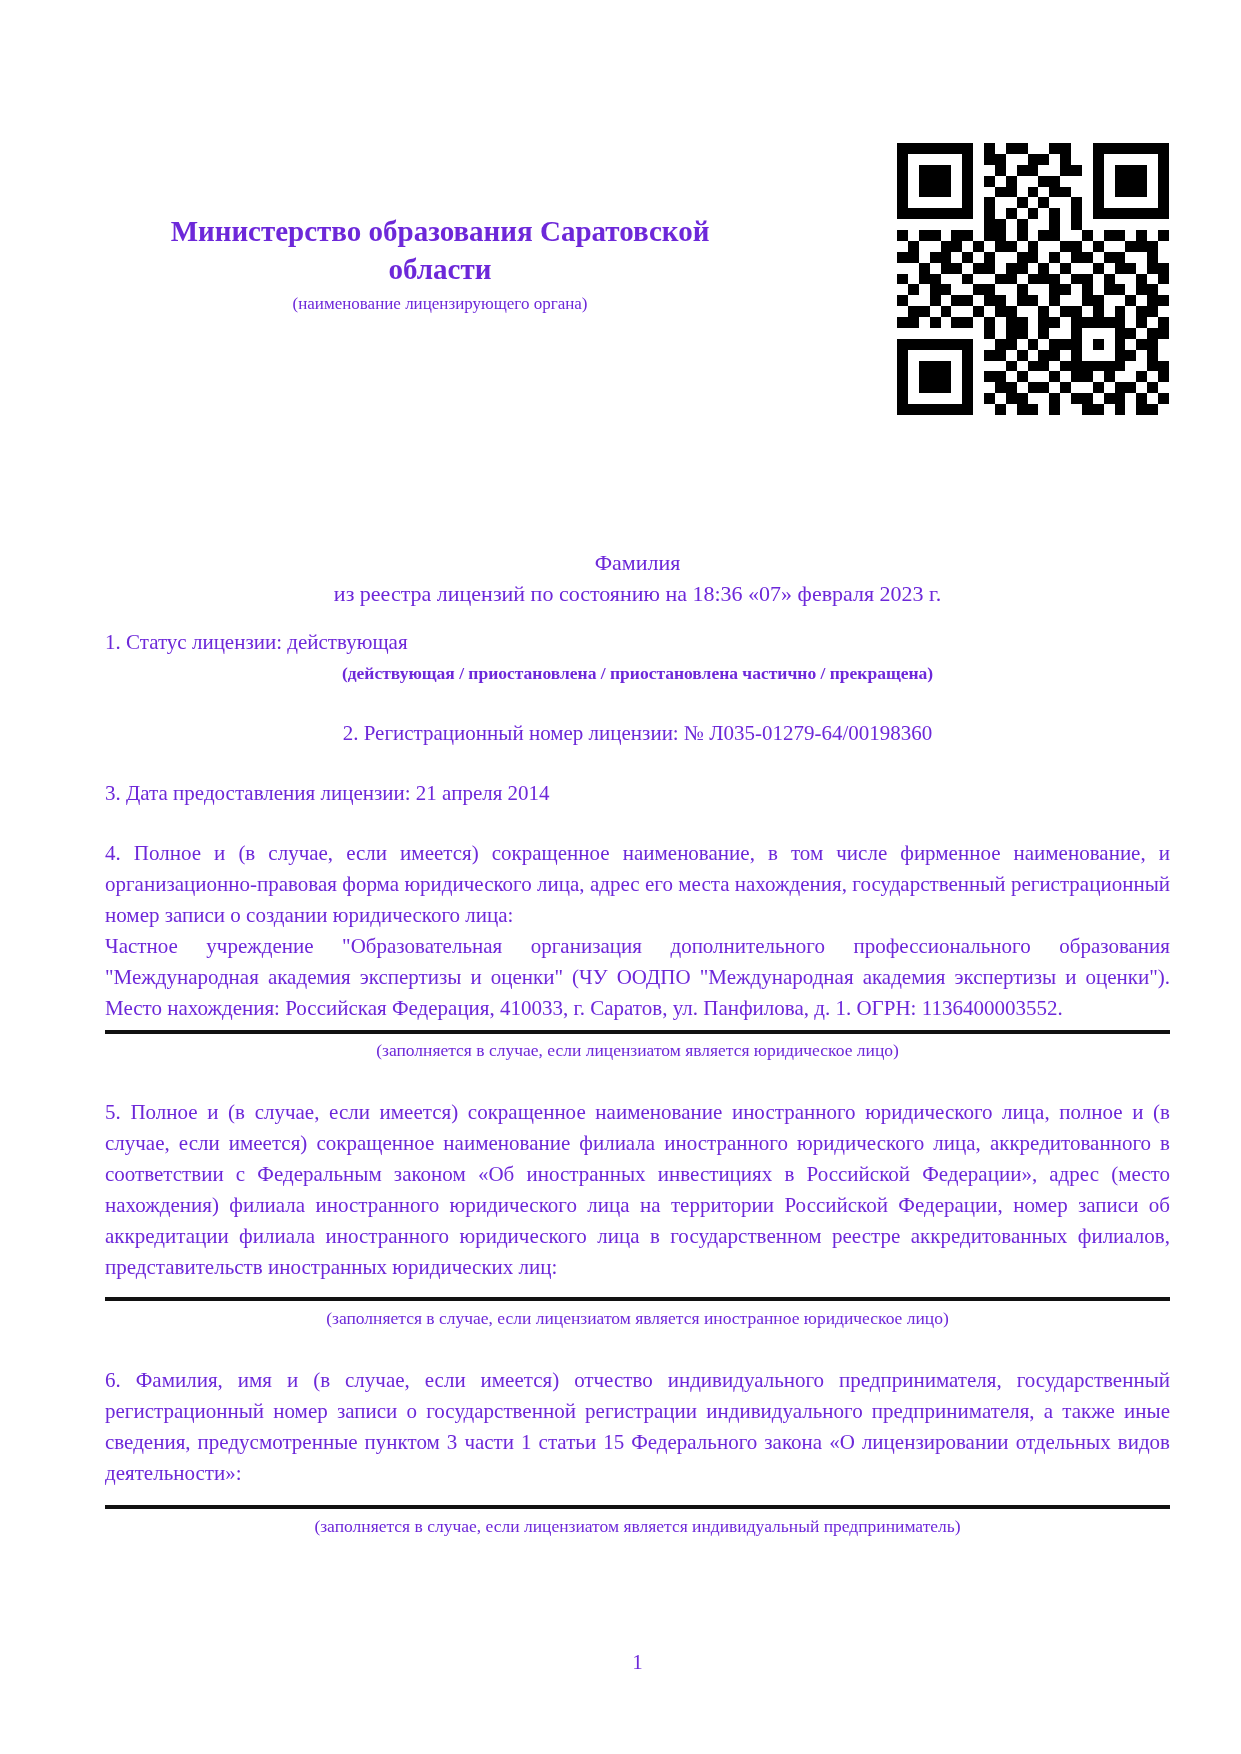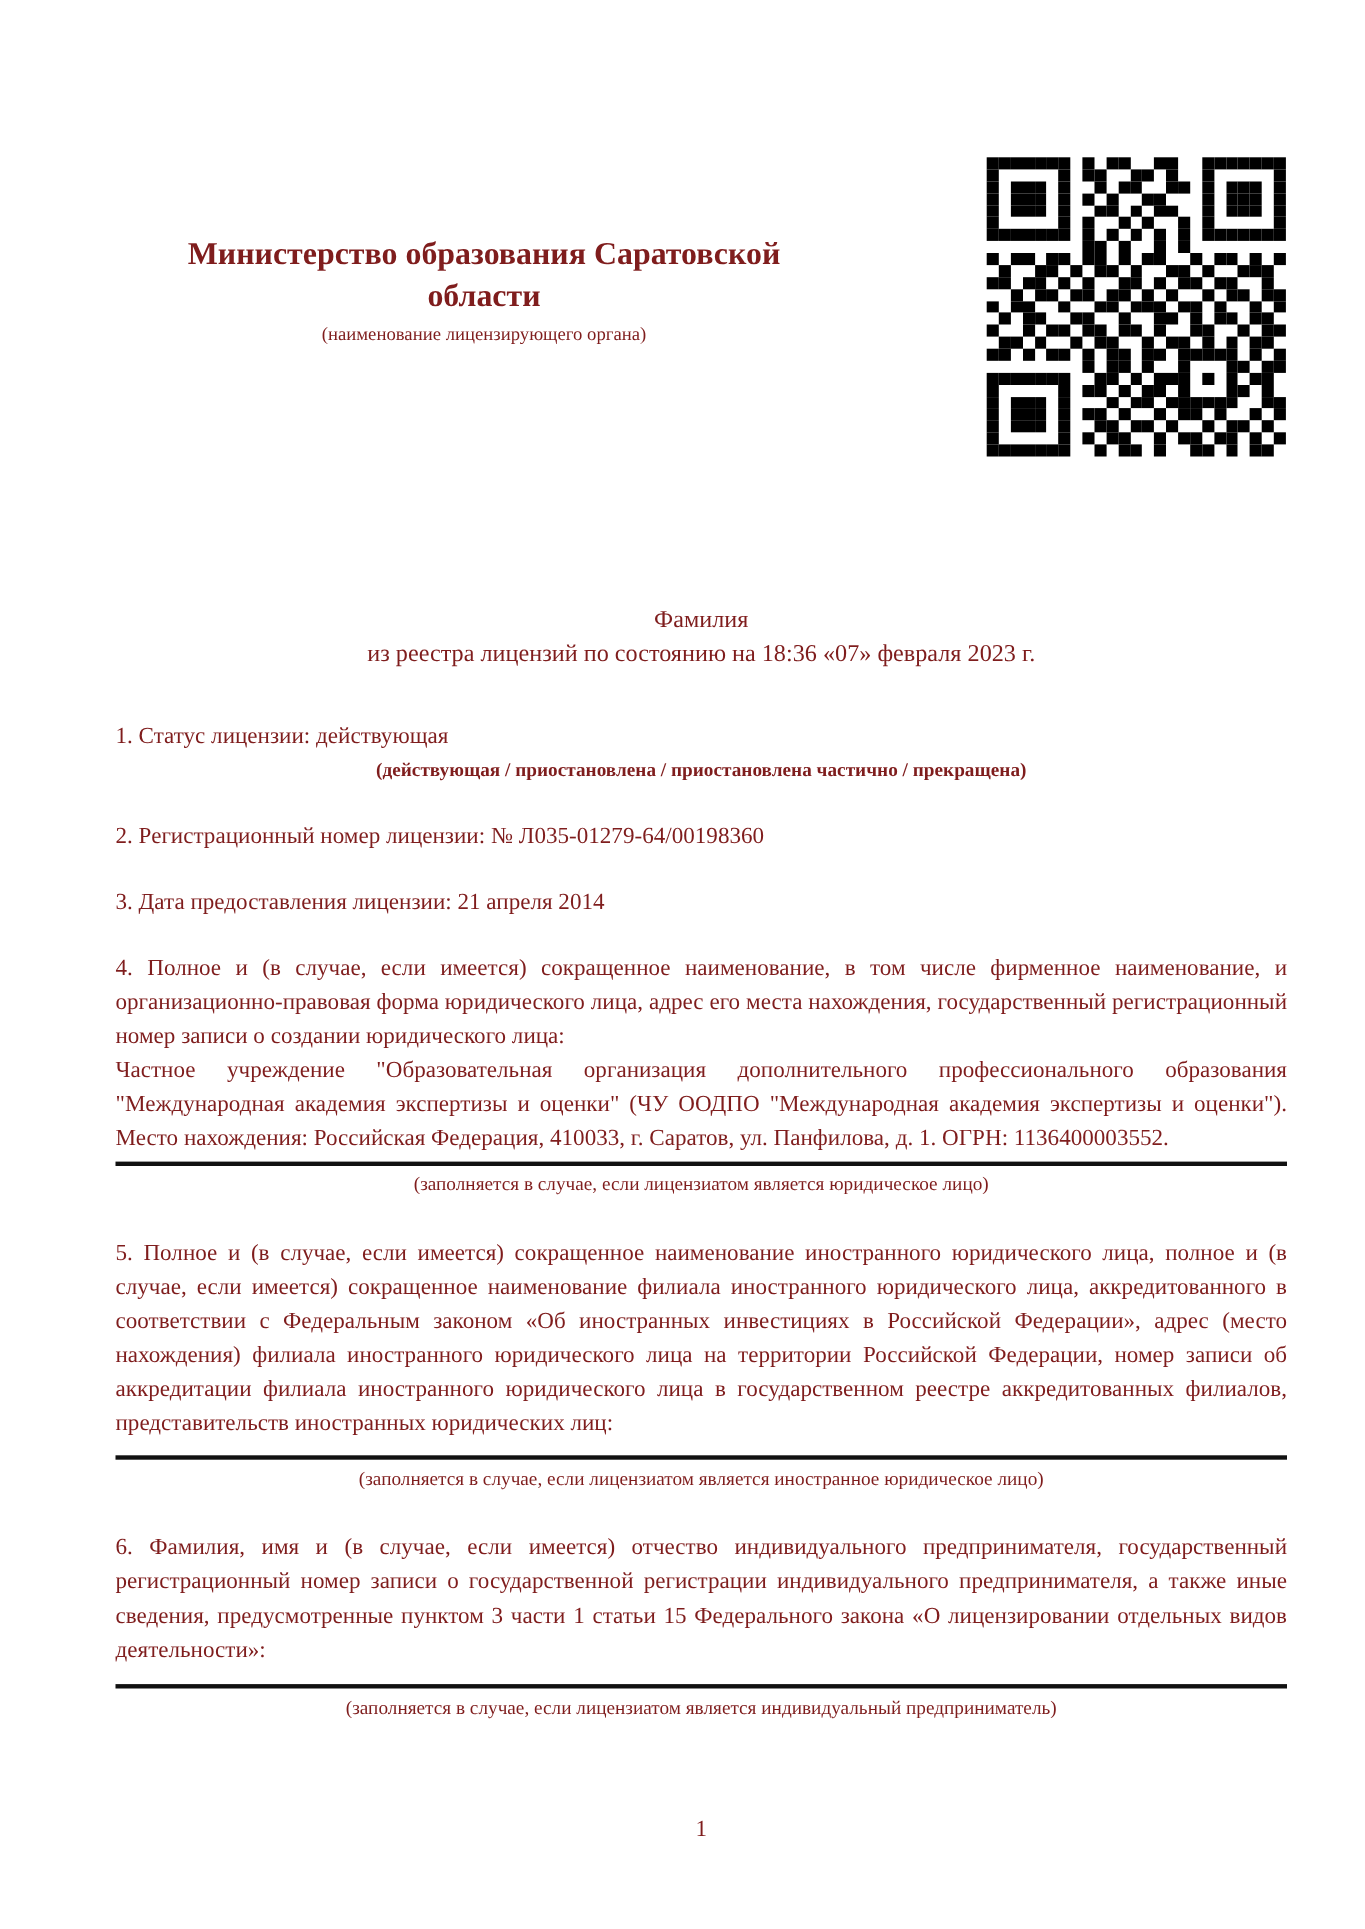--- a/index.html
+++ b/index.html
@@ -3,21 +3,21 @@
 <meta charset="utf-8">
 <style>
   html, body { margin: 0; padding: 0; background: #e8e8e8; }
   .page {
     position: relative;
     width: 1241px;
     height: 1754px;
     margin: 0 auto;
     background: #ffffff;
     font-family: "Liberation Serif", serif;
-    color: #7f1d1d;
+    color: #6d28d9;
     overflow: hidden;
   }
   
   .header-block {
     position: absolute;
     left: 130px;
     top: 212px;
     width: 620px;
     text-align: center;
   }
@@ -55,23 +55,23 @@
   }
   .doc-title { text-align: center; font-size: 22px; line-height: 31px; }
   .item { margin: 0; }
   .just { text-align: justify; }
   .note {
     text-align: center;
     font-size: 17.5px;
     line-height: 22px;
   }
   .rule { border-top: 4px solid #111111; height: 0; }
-  .mt-item1 { margin-top: 44px; }
+  .mt-item1 { margin-top: 18px; }
   .mt-note1 { margin-top: 4px; font-weight: bold; }
-  .mt-item2 { margin-top: 34px; }
+  .mt-item2 { margin-top: 34px; text-align: center; }
   .mt-item3 { margin-top: 29px; }
   .mt-item4 { margin-top: 29px; }
   .mt-rule4 { margin-top: 6px; }
   .mt-note4 { margin-top: 5px; }
   .mt-item5 { margin-top: 36px; }
   .mt-rule5 { margin-top: 14px; }
   .mt-note5 { margin-top: 6px; }
   .mt-item6 { margin-top: 36px; }
   .mt-rule6 { margin-top: 16px; }
   .mt-note6 { margin-top: 6px; }

